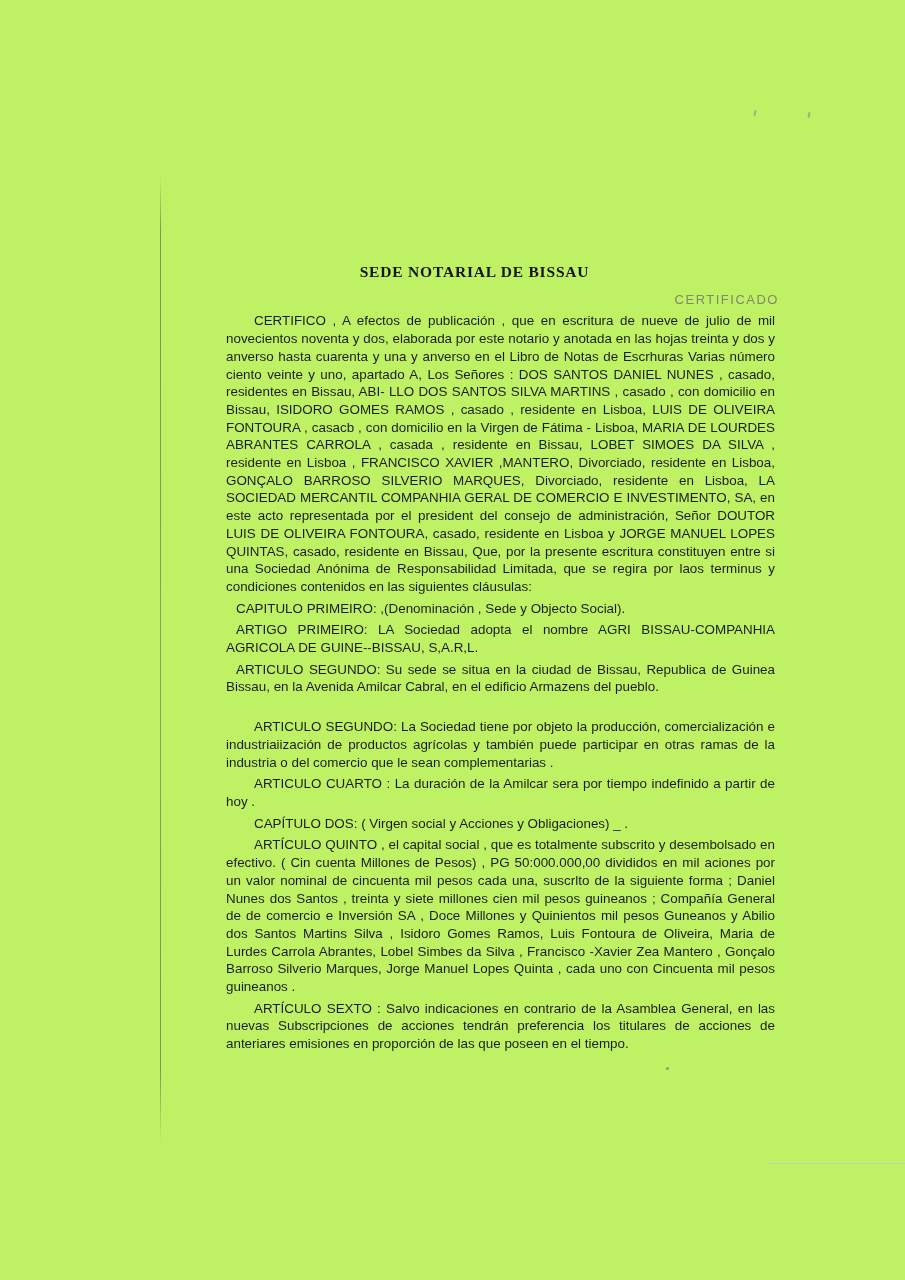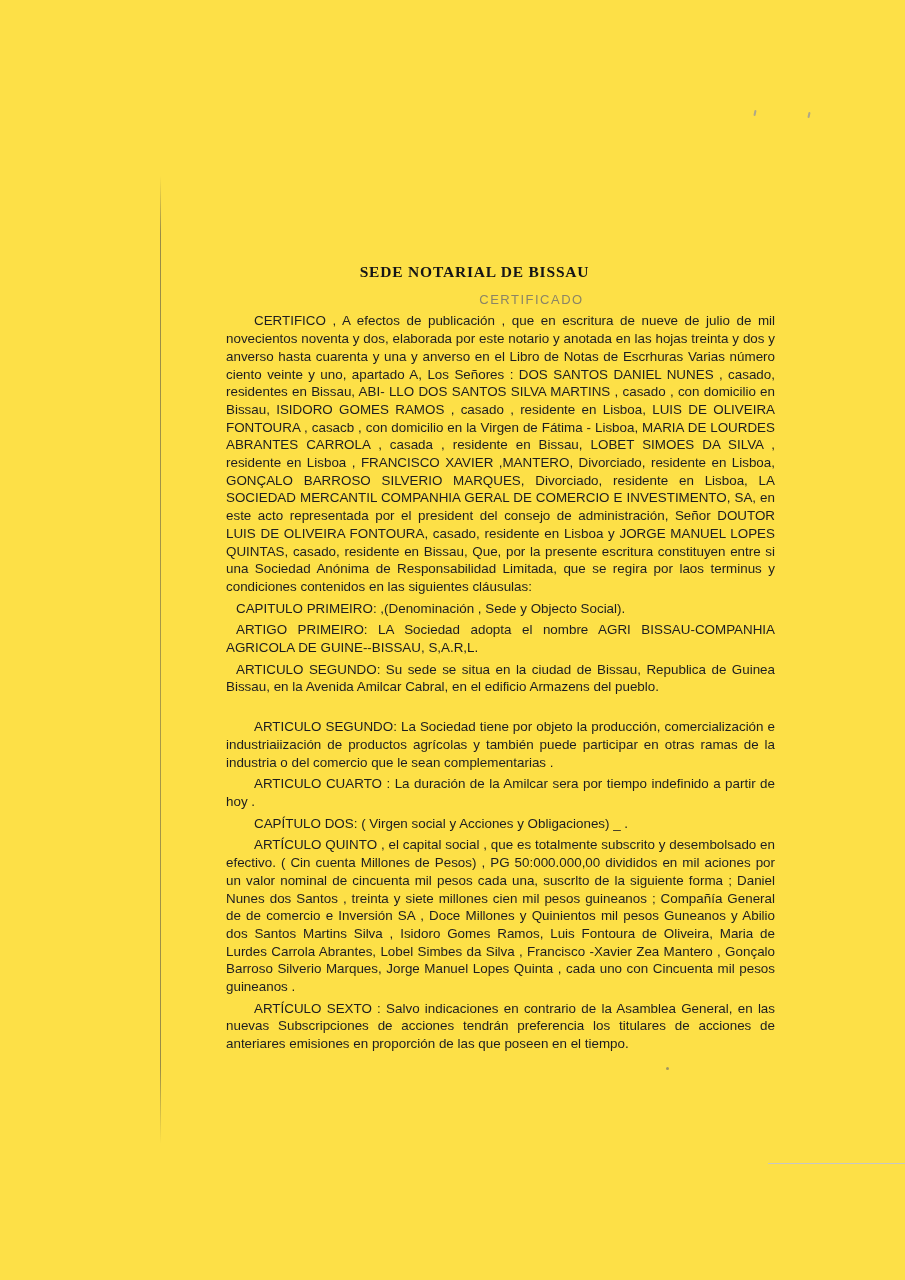--- a/index.html
+++ b/index.html
@@ -4,21 +4,21 @@
 <style>
   html, body {
     margin: 0;
     padding: 0;
     background: #e9e9e7;
   }
   .page {
     position: relative;
     width: 905px;
     height: 1280px;
-    background: #fde047;
+    background: #bef264;
     overflow: hidden;
     font-family: "Liberation Sans", sans-serif;
   }
 
   
   .fold-line {
     position: absolute;
     left: 160px;
     top: 176px;
     width: 1px;
@@ -86,21 +86,21 @@
     text-align: center;
     margin: 0 52px 10px 0;
   }
 
   .subtitle {
     font-size: 13px;
     letter-spacing: 1.5px;
     color: #6e6e6e;
     opacity: 0.8;
     filter: blur(0.4px);
-    text-align: center;
+    text-align: right;
     margin: 0 0 3px 62px;
   }
 
   .doc p {
     margin: 4px;
   }
   .indent-lg { text-indent: 28px; }
   .indent-sm { text-indent: 10px; }
   .gap-top   { margin-top: 22px !important; }
 </style>

